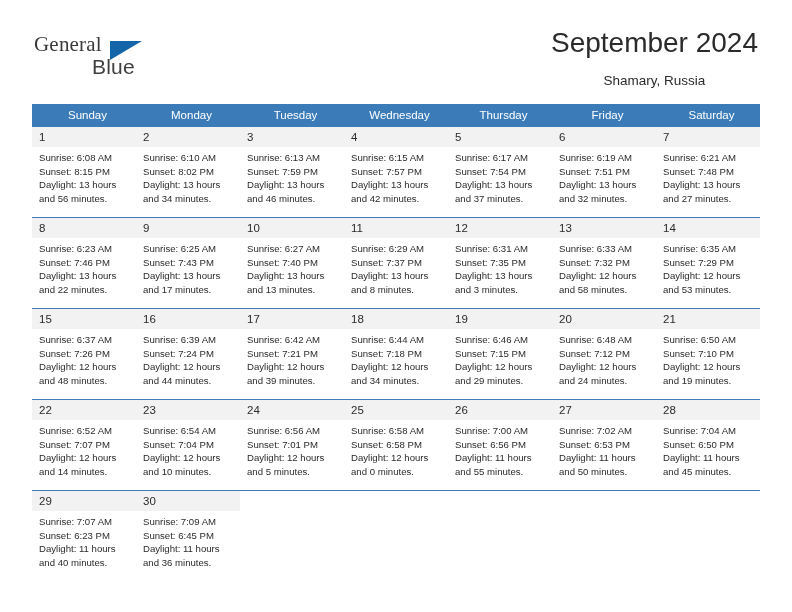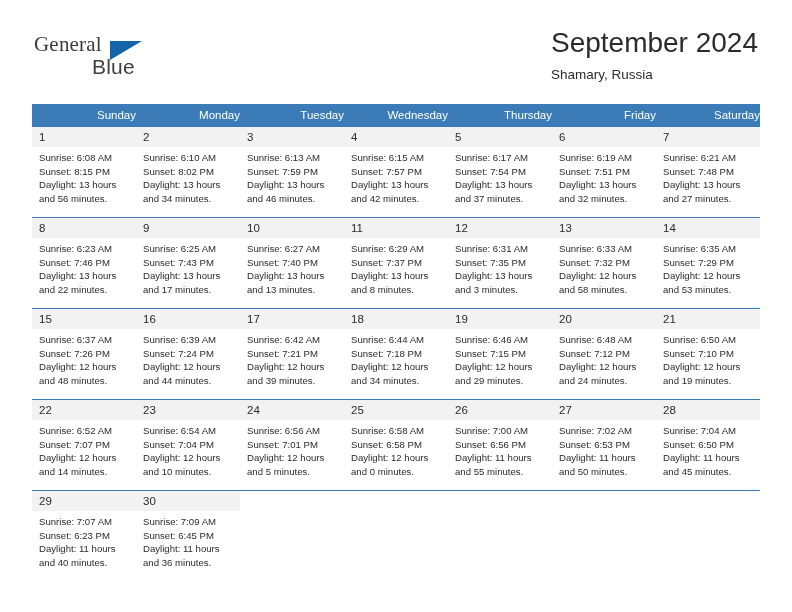--- a/index.html
+++ b/index.html
@@ -60,52 +60,52 @@
     top: 23px;
     font-size: 21px;
     color: #404040;
     letter-spacing: 0.2px;
   }
 
   .title-block {
     position: absolute;
     right: 34px;
     top: 26px;
-    text-align: left;
+    text-align: center;
   }
   .cal-title {
     font-size: 28px;
     color: #2b2b2b;
     font-weight: normal;
     line-height: 34px;
     white-space: nowrap;
   }
   .cal-sub {
-    margin-top: 7px;
+    margin-top: 13px;
     font-size: 13.5px;
     color: #2b2b2b;
     line-height: 16px;
     white-space: nowrap;
   }
 
   
   .cal {
     position: absolute;
     left: 32px;
     top: 104px;
     width: 728px;
     border-collapse: collapse;
     table-layout: fixed;
   }
   .cal th {
     background: #3b7cb8;
     color: #ffffff;
     font-size: 11.5px;
     font-weight: normal;
-    text-align: right;
+    text-align: center;
     padding: 5px 0 6px 7px;
     height: 11px;
     border: none;
   }
   .cal td {
     vertical-align: top;
     padding: 0;
     border: none;
     width: 104px;
     height: 90px;

